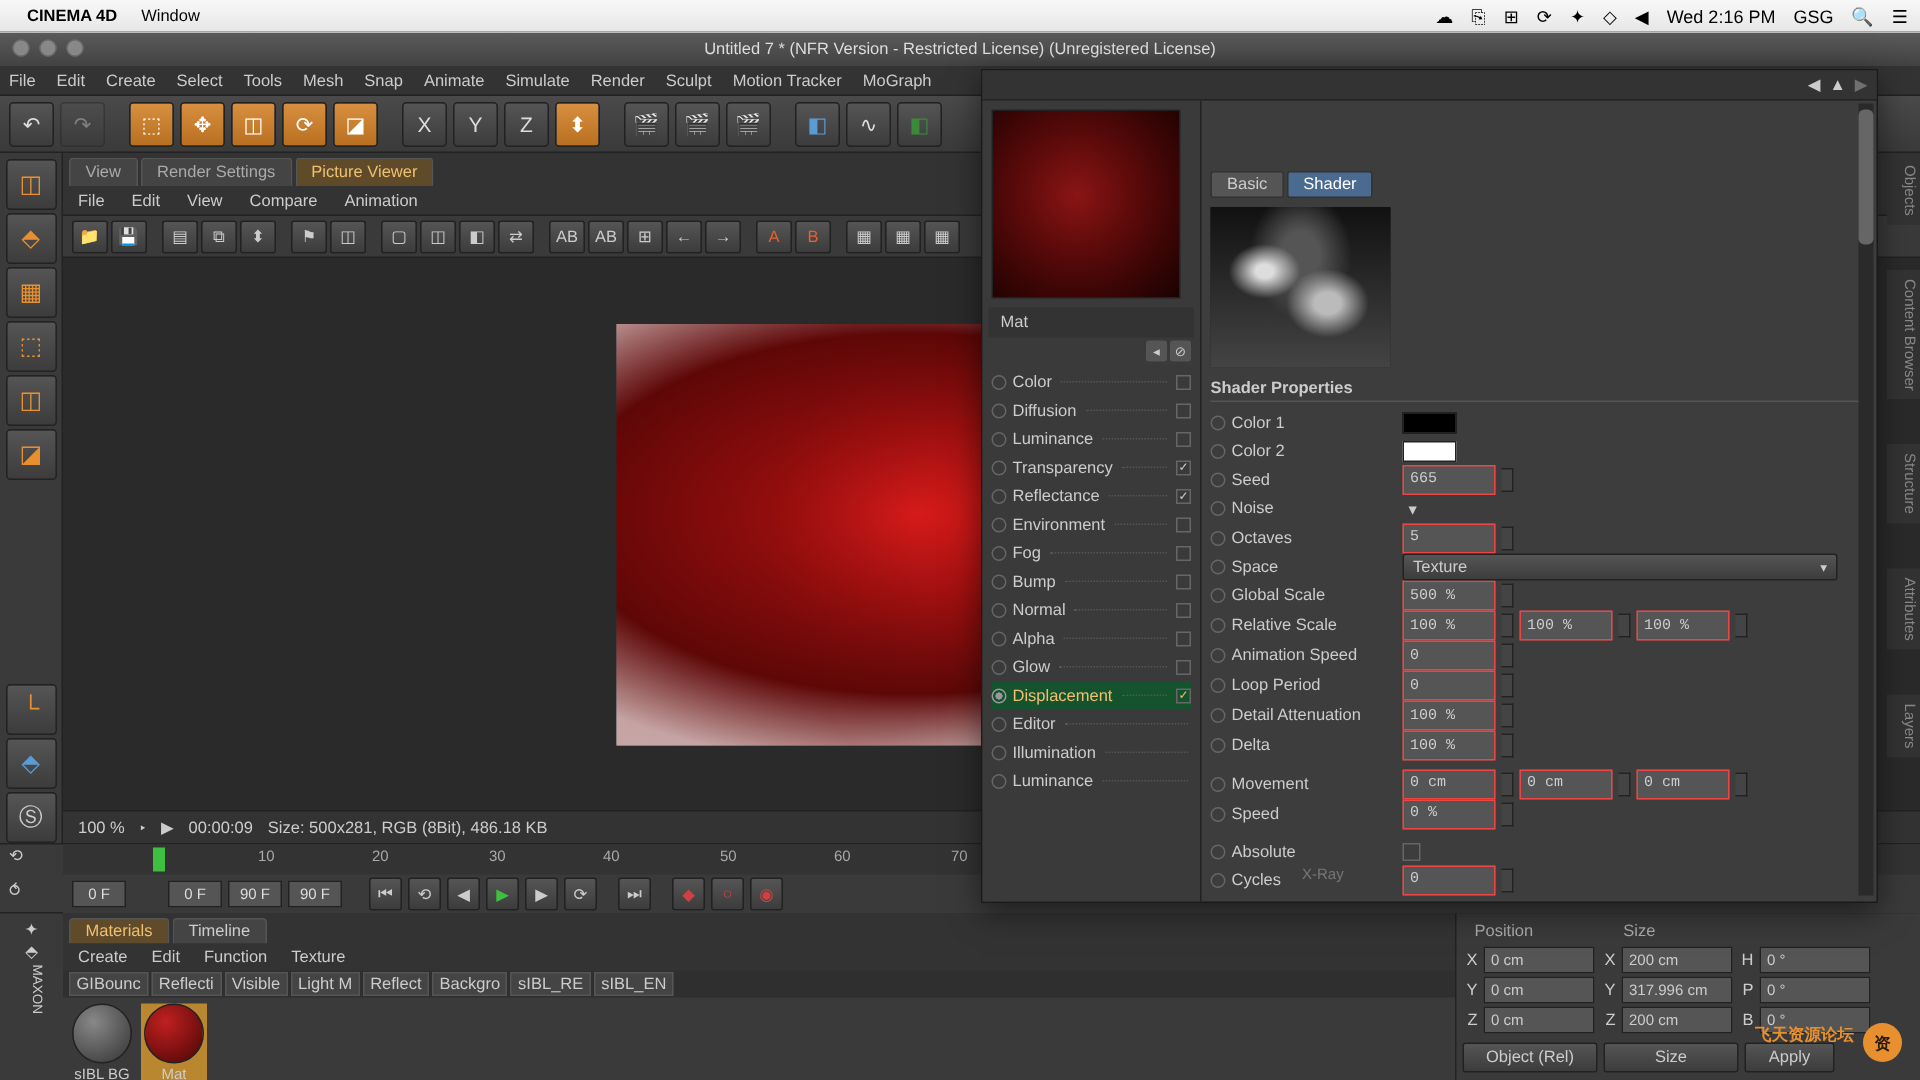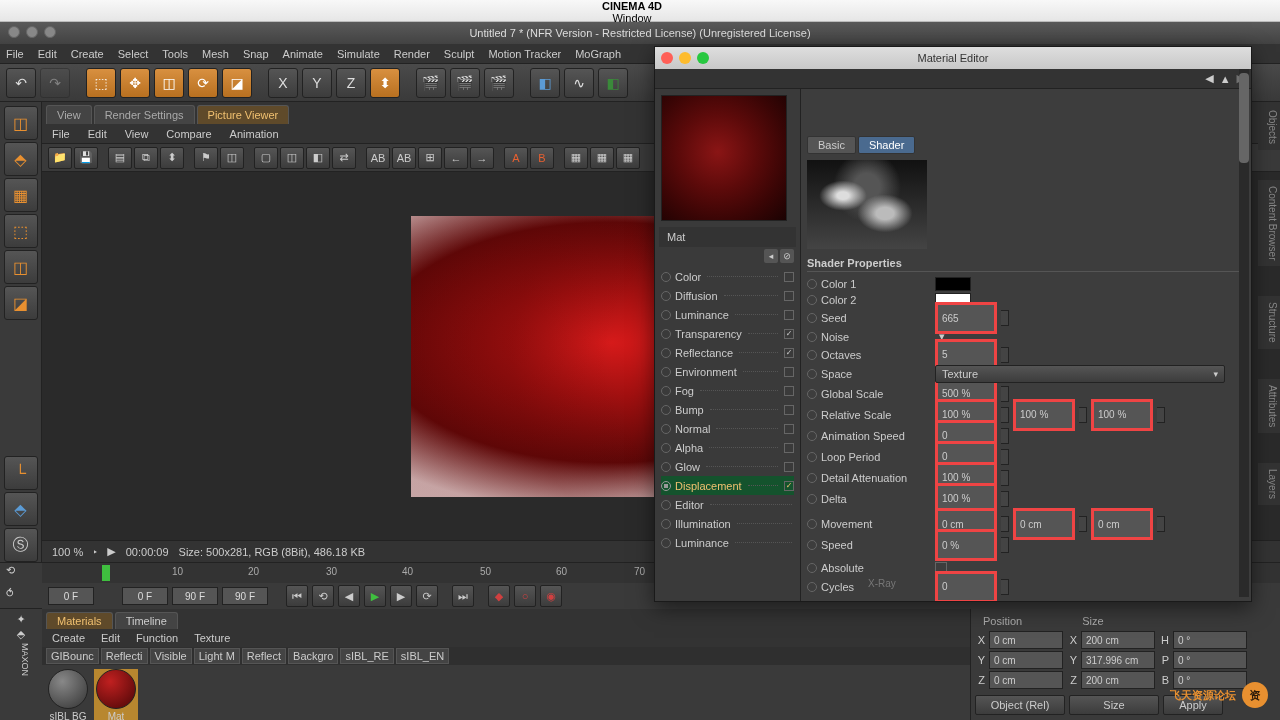--- a/index.html
+++ b/index.html
@@ -1,19 +1,19 @@
 <!DOCTYPE html>
 <html><head>
 <meta charset="utf-8">
 <style>
 * { margin: 0; padding: 0; box-sizing: border-box; font-family: "Lucida Grande", -apple-system, sans-serif; font-size: 11px; }
 body { background: #393939; color: #ccc; width: 1280px; height: 720px; overflow: hidden; position: relative; }
 
 
-.mac-menubar { height: 22px; background: linear-gradient(#f8f8f8,#e6e6e6); display: flex; align-items: center; padding: 0 8px; color: #000; font-size: 12px; border-bottom: 1px solid #bbb; flex-direction: column; }
+.mac-menubar { height: 22px; background: linear-gradient(#f8f8f8,#e6e6e6); display: flex; align-items: center; padding: 0 8px; color: #000; font-size: 12px; border-bottom: 1px solid #bbb; }
 .mac-menubar .apple { font-size: 14px; margin-right: 10px; }
 .mac-menubar .app-name { font-weight: bold; margin-right: 16px; }
 .mac-menubar .menu-item { margin-right: 16px; }
 .mac-menubar .spacer { flex: 1; }
 .mac-menubar .tray { display: flex; gap: 12px; align-items: center; }
 .mac-menubar .tray span { font-size: 12px; }
 
 
 .win-title { height: 22px; background: linear-gradient(#5a5a5a,#424242); display: flex; align-items: center; justify-content: center; color: #ddd; font-size: 12px; position: relative; }
 .traffic { position: absolute; left: 8px; top: 4px; display: flex; gap: 6px; }
@@ -54,21 +54,21 @@
 
 
 .timeline-area { height: 46px; background: #3a3a3a; border-top: 1px solid #222; display: flex; }
 .timeline-left { width: 42px; display:flex; flex-direction:column; align-items:center; justify-content:space-around; }
 .timeline-left .lt-btn { width:30px; height:20px; }
 .timeline-main { flex:1; }
 .time-ruler { height: 20px; background: #333; position: relative; display: flex; align-items: center; padding-left: 10px; }
 .time-ruler .playhead { position: absolute; left: 60px; top: 2px; width: 8px; height: 16px; background: #3fbf3f; }
 .tick { position:absolute; top:3px; font-size:10px; color:#aaa; }
 .time-controls { height: 26px; display: flex; align-items: center; padding: 0 6px; gap: 4px; background:#3a3a3a; }
-.tc-field { width: 46px; height: 18px; background: #555; border: 1px solid #222; color: #ddd; text-align:center; font-size:10px; display:flex; align-items:center; justify-content:center; }
+.tc-field { width: 36px; height: 18px; background: #555; border: 1px solid #222; color: #ddd; text-align:center; font-size:10px; display:flex; align-items:center; justify-content:center; }
 .tc-btn { width: 22px; height: 22px; background: linear-gradient(#555,#3c3c3c); border:1px solid #222; border-radius:2px; display:flex; align-items:center; justify-content:center; }
 .tc-play { color:#3fbf3f; }
 .tc-rec { color:#d04040; }
 
 
 .bottom-panels { height: 130px; display: flex; background: #3a3a3a; border-top:1px solid #222; }
 .bp-left-tools { width: 42px; display:flex; flex-direction:column; align-items:center; gap:2px; padding-top:4px;}
 .materials-panel { flex: 1; display: flex; flex-direction: column; }
 .mat-tabs { height: 20px; display: flex; background: #333; padding-left: 4px; align-items:flex-end;}
 .mtab { padding: 2px 10px; background: #444; border: 1px solid #555; border-bottom:none; margin-right: 2px; border-radius: 3px 3px 0 0; }
@@ -113,30 +113,30 @@
 .me-right { flex:1; display:flex; flex-direction:column; padding:4px 6px; overflow:auto;margin-top:43px;}
 .me-tabs { display:flex; gap:2px; margin-bottom:6px;}
 .me-tab { padding:2px 10px; background:#555; border:1px solid #333; border-radius:2px;}
 .me-tab.active { background:#4a6a8f; color:#fff;}
 .me-shader-prev { width:120px; height:120px; background:#222; margin-bottom:8px; background-image: radial-gradient(ellipse at 30% 40%, #ddd 5%, transparent 20%), radial-gradient(ellipse at 65% 60%, #bbb 8%, transparent 25%), radial-gradient(ellipse at 50% 30%, #555 15%, transparent 40%), linear-gradient(#111,#444); }
 .me-section { font-weight:bold; margin-bottom:4px; border-bottom:1px solid #555; padding-bottom:2px;}
 .me-prop { display:flex; align-items:center; height:21px; gap:4px;}
 .me-prop .radio { width:10px; height:10px; border:1px solid #666; border-radius:50%; flex-shrink:0;}
 .me-prop .plabel { width: 110px; white-space:nowrap; overflow:hidden;}
 .me-swatch { width:36px; height:14px; border:1px solid #222;}
-.me-numfield { width:62px; height:32px; background:#555; border:3px solid #ef4444; display:flex; align-items:center; padding:0 4px; font-size:10px;}
+.me-numfield { width:62px; height:20px; background:#555; border:1px solid #ef4444; display:flex; align-items:center; padding:0 4px; font-size:10px;font-family:Liberation Mono, monospace;}
 .me-spinner { width:8px; height:16px; background:#444; border:1px solid #222; border-left:none; display:flex; flex-direction:column;}
 .me-drop { flex:1; max-width:270px; height:18px; background:linear-gradient(#555,#3c3c3c); border:1px solid #222; border-radius:2px; display:flex; align-items:center; padding:0 6px; position:relative;}
 .me-drop::after { content:"▾"; position:absolute; right:6px; font-size:9px;}
 .me-chk { width:12px; height:12px; border:1px solid #666; }
 .me-scroll { position:absolute; right:2px; top:22px; bottom:4px; width:10px; background:#2a2a2a; }
 .me-scroll-thumb { width:100%; height:90px; background:#666; border-radius:4px; margin-top:4px;}
 
 
-.watermark { position:absolute; right:12px; bottom:12px; color:#e89030; font-size:11px; font-weight:bold; display:flex; align-items:center; gap:6px;}
+.watermark { position:absolute; right:12px; bottom:12px; color:#e89030; font-size:11px; font-weight:bold; display:flex; align-items:flex-start; gap:6px;}
 .watermark .logo { width:26px; height:26px; border-radius:50%; background:#e89030; display:flex; align-items:center; justify-content:center; color:#2a1a0a;}
 
 
 .right-side-tabs { position:absolute; right:0; top:104px; width:22px; display:flex; flex-direction:column; gap:30px; }
 .right-side-tabs div { writing-mode: vertical-rl; color:#888; font-size:10px; padding:6px 2px; background:#333;}
 </style>
 </head>
 <body>
 
 <div class="mac-menubar">
@@ -393,28 +393,20 @@
 
 <div class="right-side-tabs">
   <div>Objects</div>
   <div>Content Browser</div>
   <div>Structure</div>
   <div>Attributes</div>
   <div>Layers</div>
 </div>
 
 <div class="mat-editor">
-  <div class="me-title">
-    <div class="traffic">
-      <div class="tlight tl-red"></div>
-      <div class="tlight tl-yel"></div>
-      <div class="tlight tl-grn"></div>
-    </div>
-    <span>Material Editor</span>
-  </div>
   <div class="me-toolbar">
     <span>◀</span>
     <span>▲</span>
     <span style="opacity:.4">▶</span>
   </div>
   <div class="me-body">
     <div class="me-left">
       <div class="me-preview"></div>
       <div class="me-matname">Mat</div>
       <div class="me-nav">

